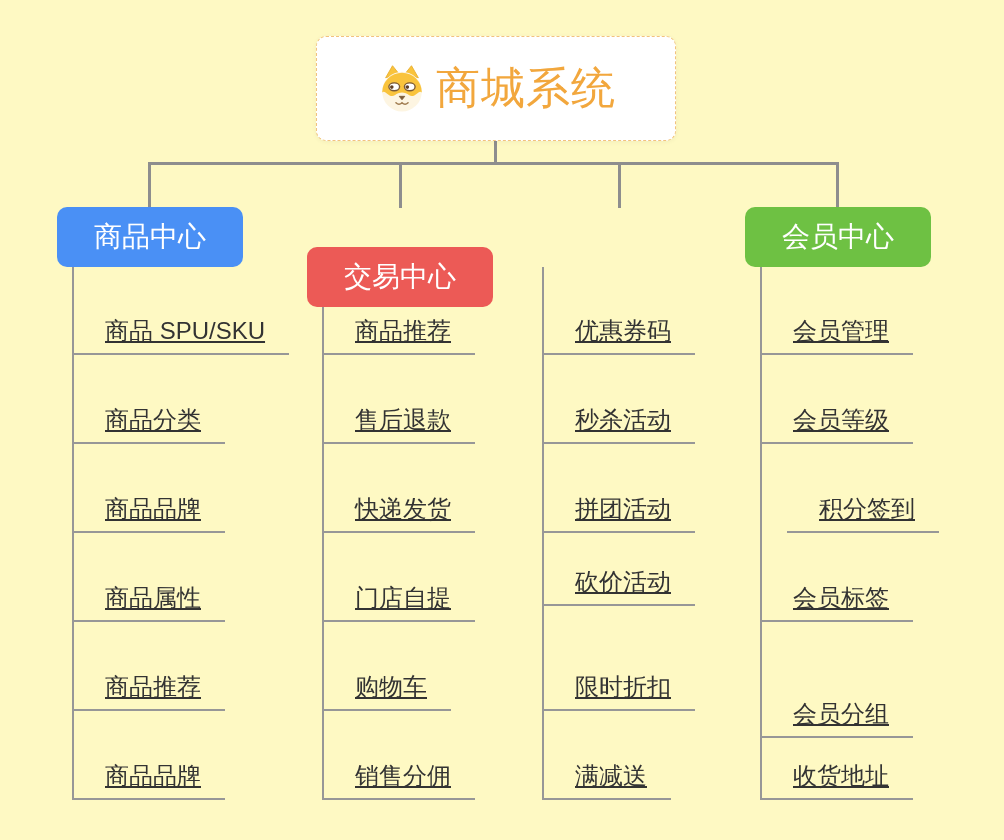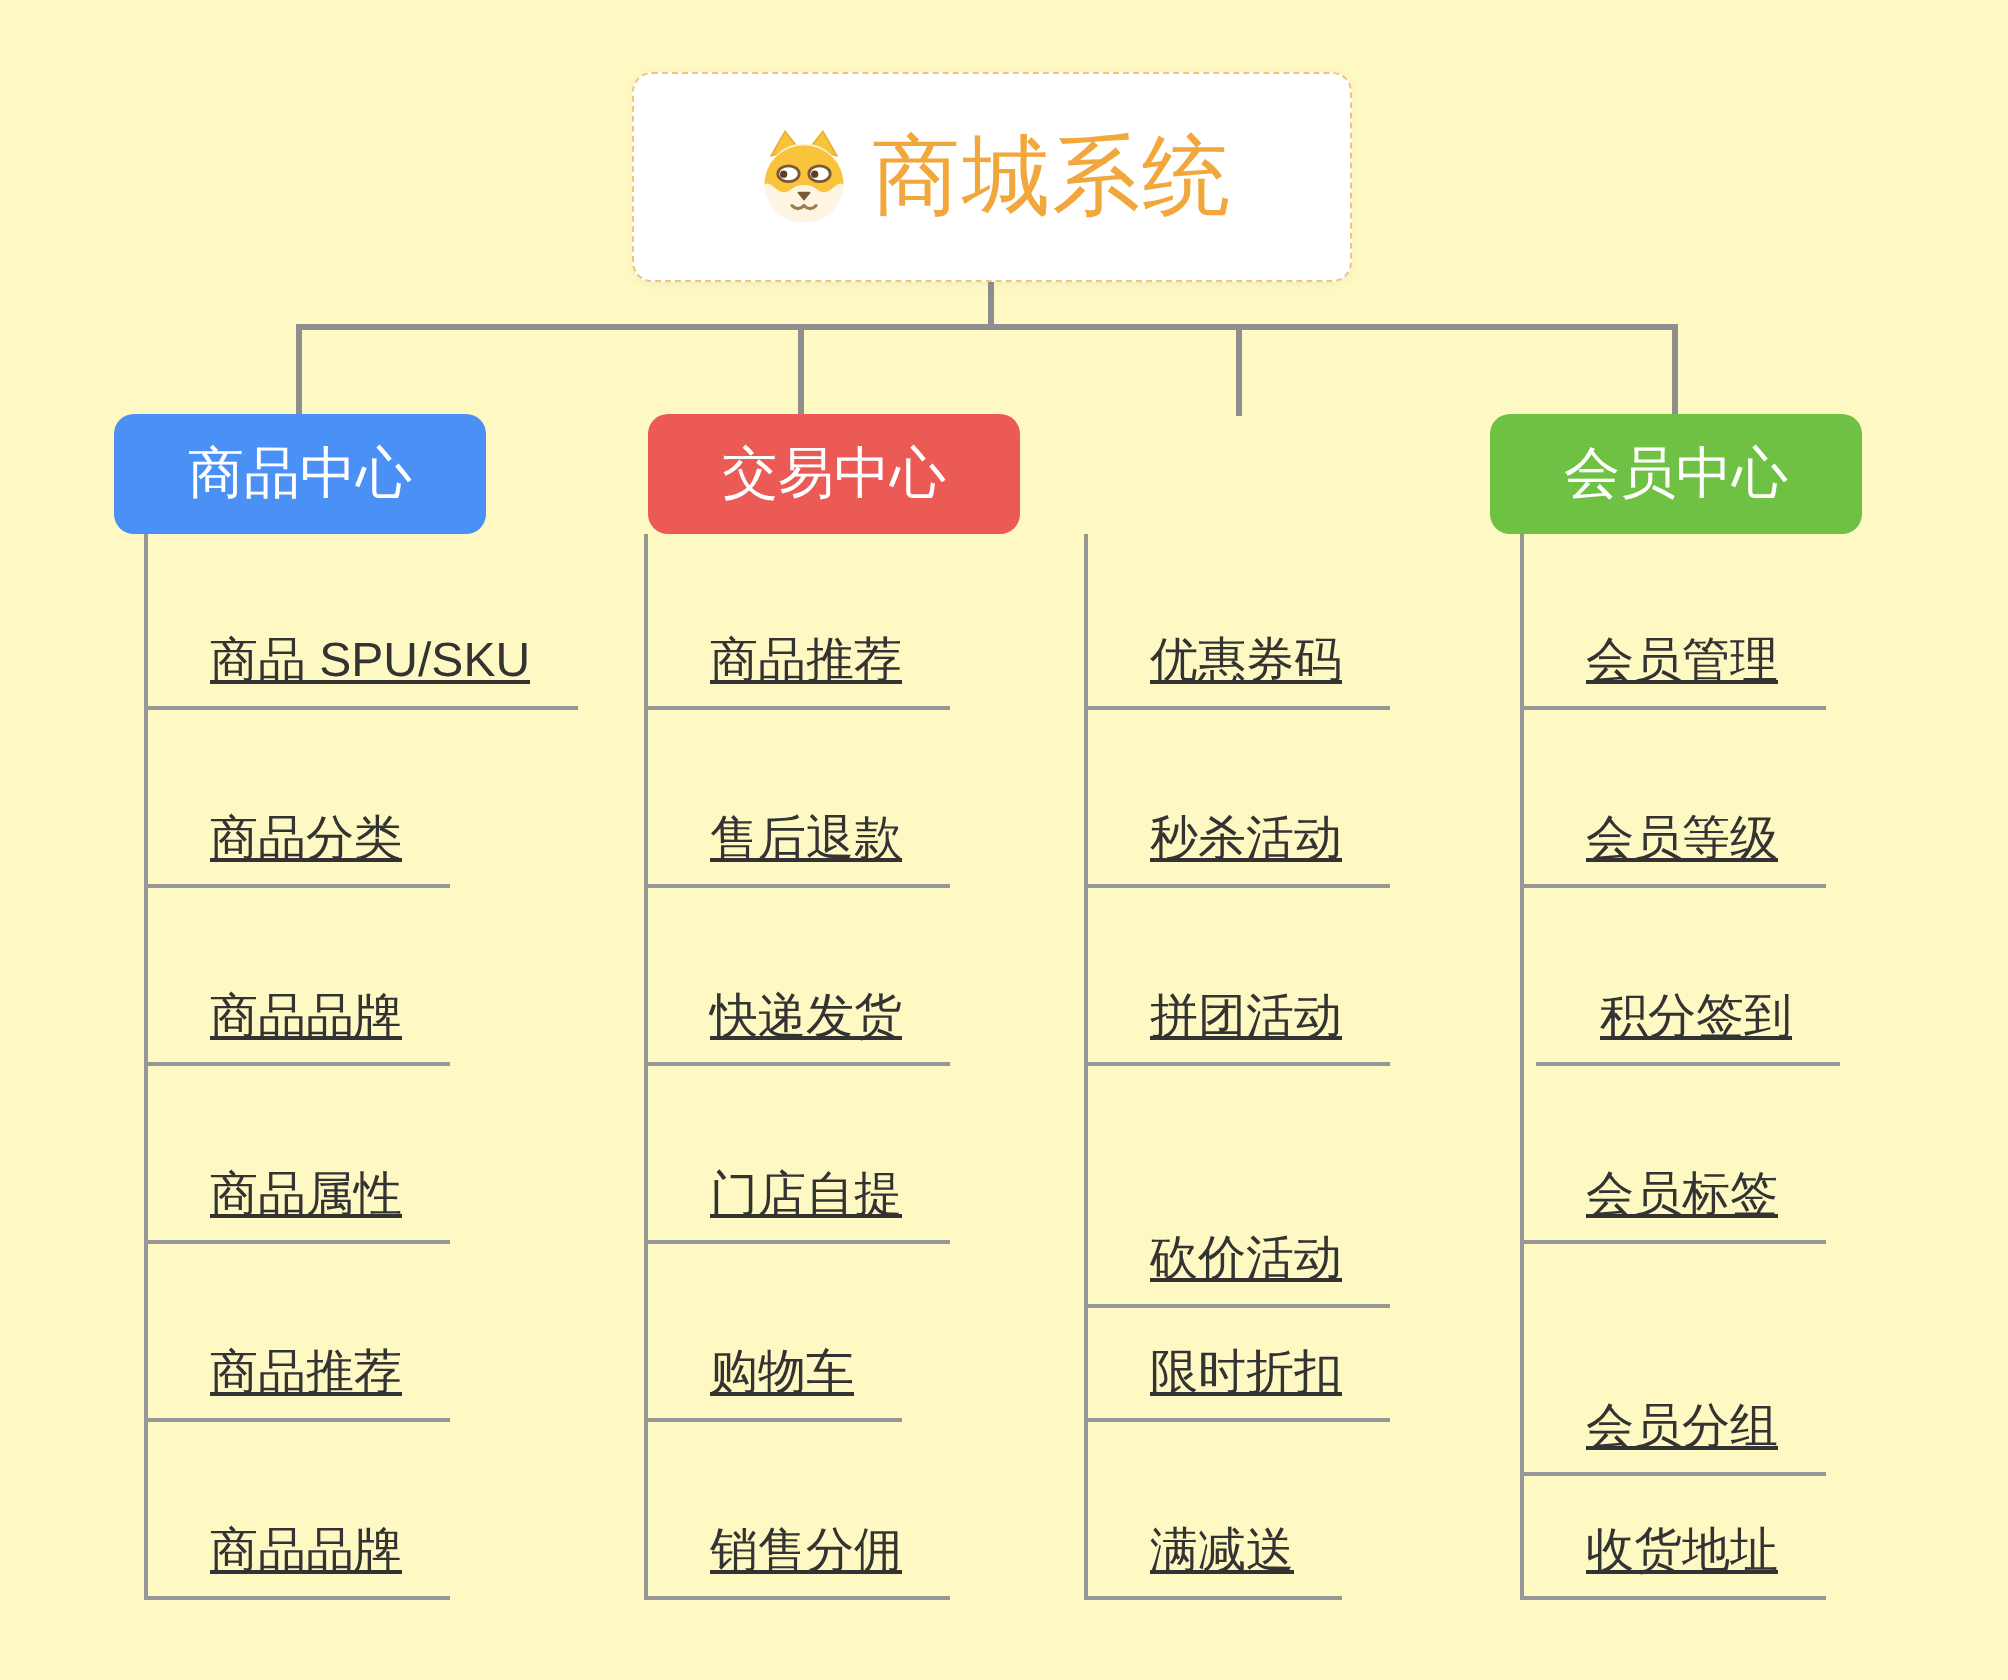--- a/index.html
+++ b/index.html
@@ -110,21 +110,21 @@
       <circle cx="36.2" cy="26.8" r="2.1" fill="#5f3f24"></circle>
 
       <path d="M26.8,37.5 L33.2,37.5 L30,41.5 Z" fill="#7a5a36" stroke="#7a5a36" stroke-width="1" stroke-linejoin="round"></path>
 
       <path d="M23,45 Q26.5,48.5 30,45 Q33.5,48.5 37,45" fill="none" stroke="#a07c50" stroke-width="1.8" stroke-linecap="round"></path>
     </svg>
     <span class="root-label">商城系统</span>
   </div>
 
   <div class="branch-node" style="left: 57px; background-color: rgb(74, 144, 245);">商品中心</div>
-  <div class="branch-node" style="left: 324px; background-color: rgb(236, 90, 86);">交易中心</div>
+  <div class="branch-node" style="left: 307px; background-color: rgb(236, 90, 86); margin-top: 40px;">交易中心</div>
   <div class="branch-node" style="left: 745px; background-color: rgb(110, 193, 67);">会员中心</div>
 
   <div class="spine" style="left:72px;"></div>
   <div class="spine" style="left:322px;"></div>
   <div class="spine" style="left:542px;"></div>
   <div class="spine" style="left:760px;"></div>
 
   <div class="leaf" style="left:73px; top:313px;">商品 SPU/SKU</div>
   <div class="leaf" style="left:73px; top:402px;">商品分类</div>
   <div class="leaf" style="left:73px; top:491px;">商品品牌</div>
@@ -135,24 +135,24 @@
   <div class="leaf" style="left:323px; top:313px;">商品推荐</div>
   <div class="leaf" style="left:323px; top:402px;">售后退款</div>
   <div class="leaf" style="left:323px; top:491px;">快递发货</div>
   <div class="leaf" style="left:323px; top:580px;">门店自提</div>
   <div class="leaf" style="left:323px; top:669px;">购物车</div>
   <div class="leaf" style="left:323px; top:758px;">销售分佣</div>
 
   <div class="leaf" style="left:543px; top:313px;">优惠券码</div>
   <div class="leaf" style="left:543px; top:402px;">秒杀活动</div>
   <div class="leaf" style="left:543px; top:491px;">拼团活动</div>
-  <div class="leaf" style="left:543px; top:612px;">砍价活动</div>
+  <div class="leaf" style="left:543px; top:564px;">砍价活动</div>
   <div class="leaf" style="left:543px; top:669px;">限时折扣</div>
   <div class="leaf" style="left:543px; top:758px;">满减送</div>
 
   <div class="leaf" style="left:761px; top:313px;">会员管理</div>
   <div class="leaf" style="left:761px; top:402px;">会员等级</div>
-  <div class="leaf" style="left:768px; top:491px;">积分签到</div>
+  <div class="leaf" style="left:787px; top:491px;">积分签到</div>
   <div class="leaf" style="left:761px; top:580px;">会员标签</div>
   <div class="leaf" style="left:761px; top:669px;margin-top:27px;">会员分组</div>
   <div class="leaf" style="left:761px; top:758px;">收货地址</div>
 
 </div>
 
 </body></html>

